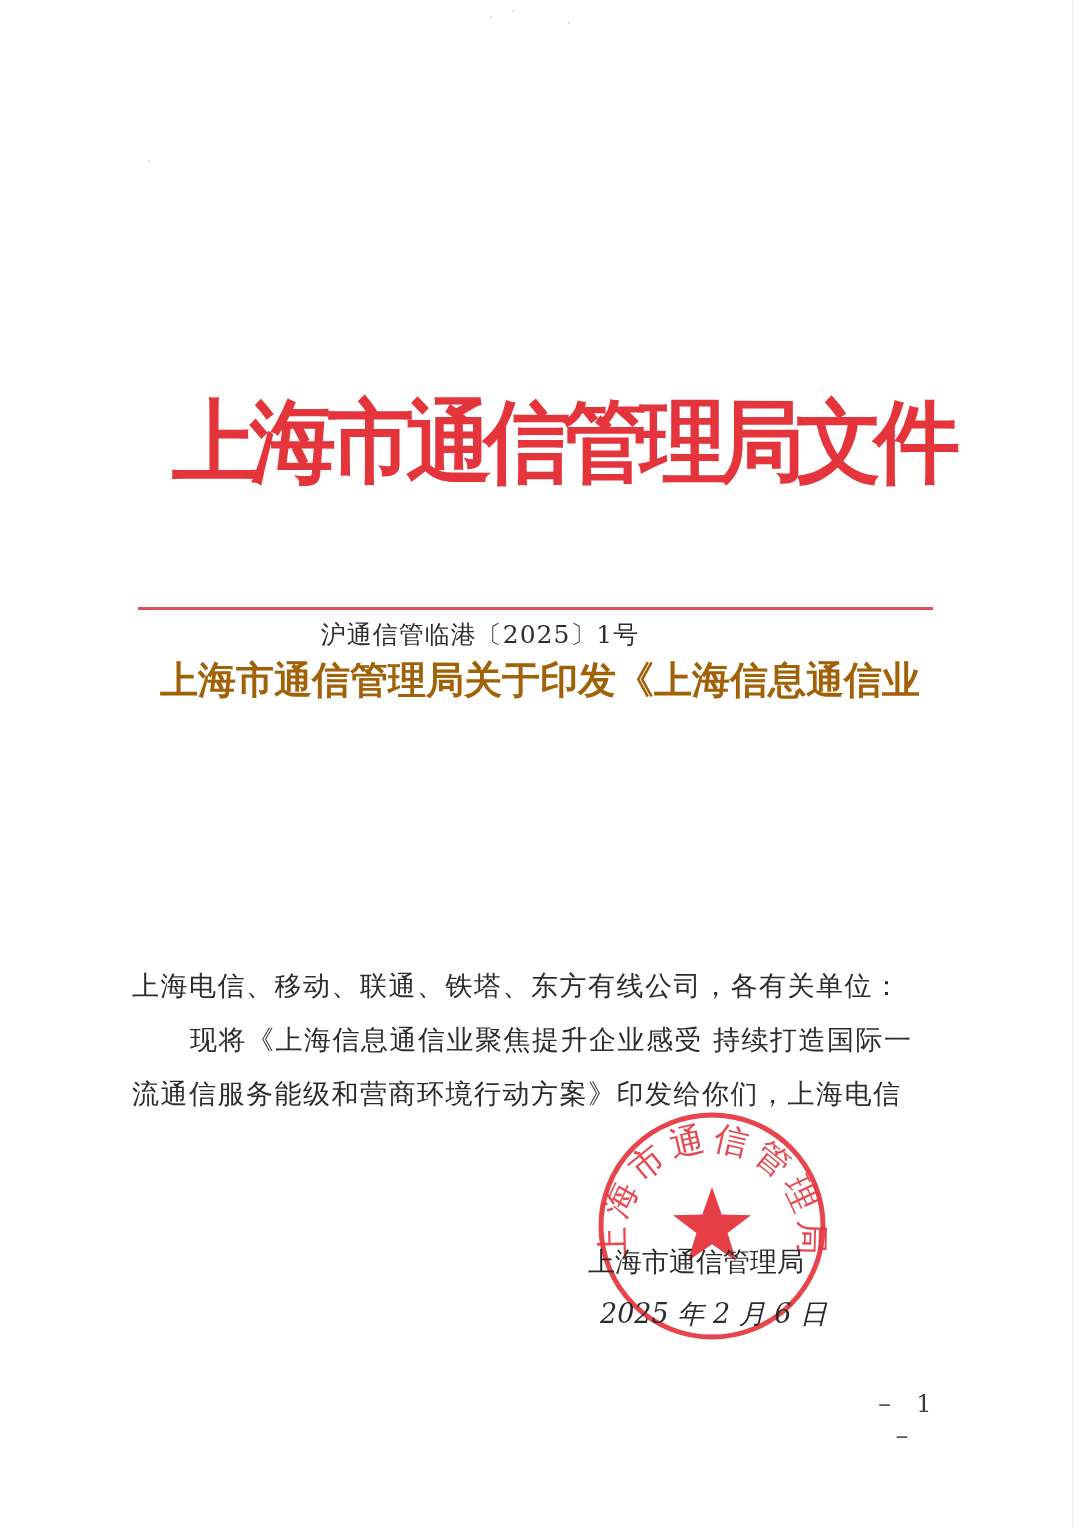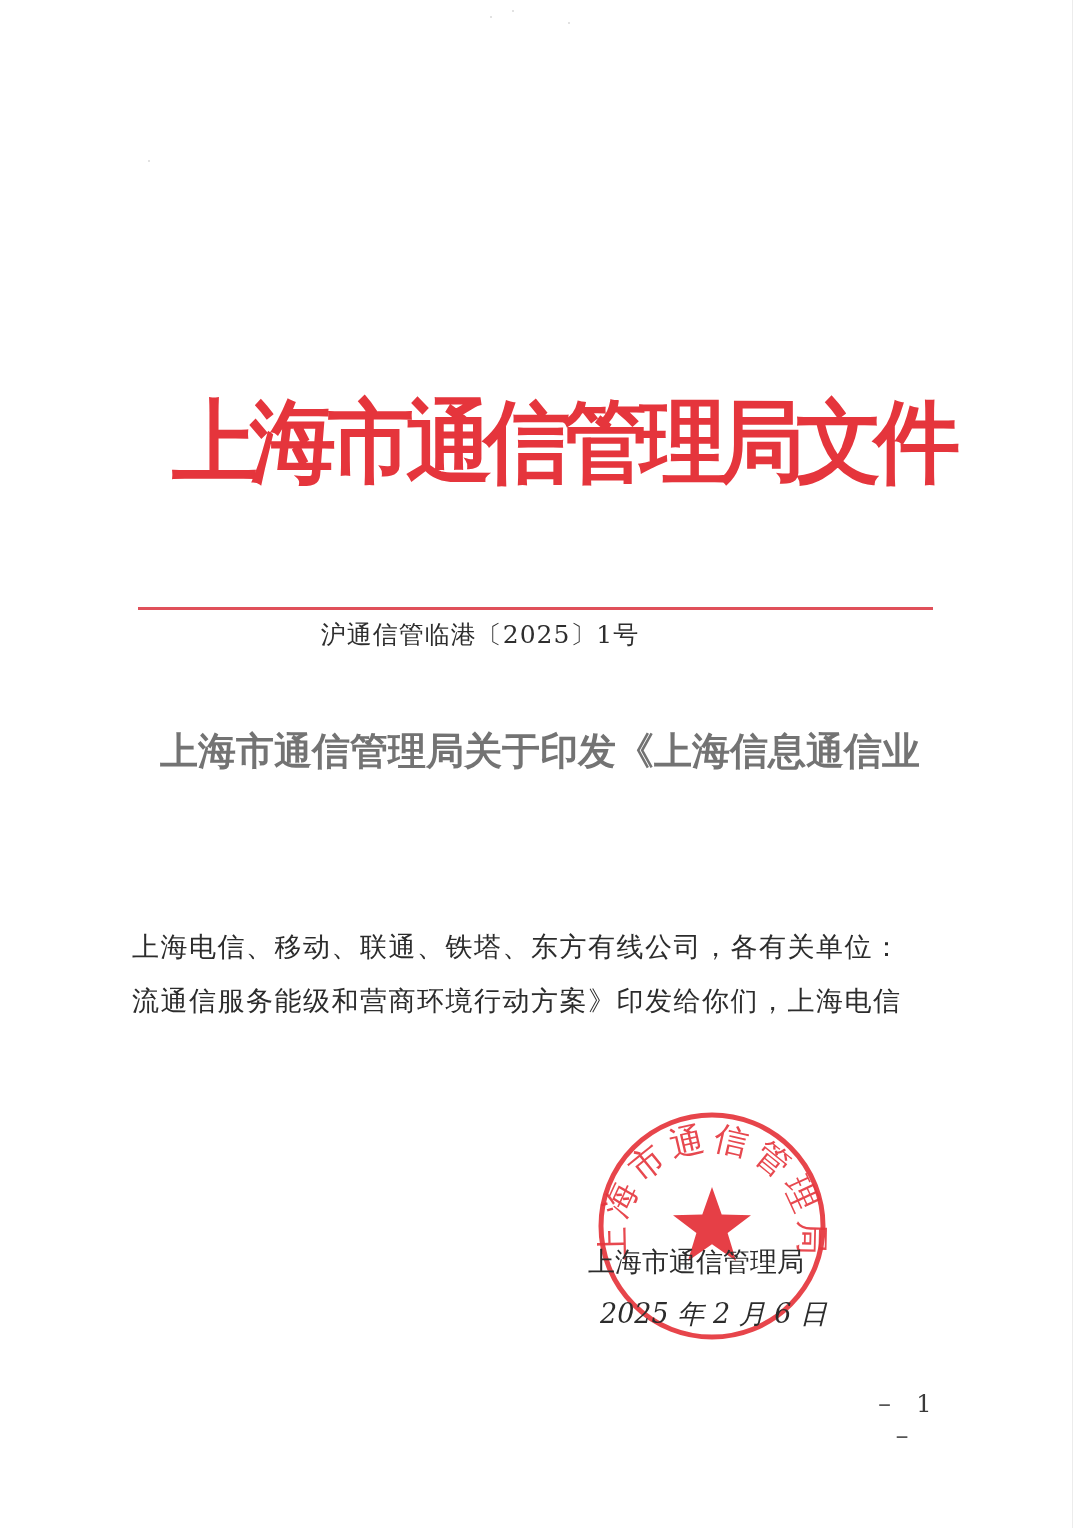--- a/index.html
+++ b/index.html
@@ -72,42 +72,41 @@
     position: absolute;
     left: 138px;
     top: 607px;
     width: 795px;
     height: 3px;
     background: #e0505a;
   }
   .title {
     position: absolute;
     left: 0;
-    top: 720px;
+    top: 649px;
     width: 1080px;
     text-align: center;
     font-family: "DejaVu Serif", "Liberation Serif", serif;
     font-weight: bold;
     font-size: 38px;
-    color: #737373;
+    color: #a16207;
   }
   .title .line {
     display: block;
     height: 62px;
     line-height: 62px;
     white-space: nowrap;
   }
   .body-text {
     position: absolute;
     left: 132px;
-    top: 922px;
+    top: 959px;
     width: 810px;
     font-size: 27px;
     color: #2c2c2c;
-    font-family: Liberation Mono, monospace;
   }
   .body-text .row {
     height: 54px;
     line-height: 54px;
     white-space: nowrap;
     letter-spacing: 1.5px;
   }
   .body-text .indent {
     padding-left: 58px;
   }
@@ -173,20 +172,21 @@
   <div class="doc-number">沪通信管临港〔2025〕1号</div>
 
   <div class="red-rule"></div>
 
   <div class="title">
     <span class="line">上海市通信管理局关于印发《上海信息通信业</span>
   </div>
 
   <div class="body-text">
     <div class="row">上海电信、移动、联通、铁塔、东方有线公司，各有关单位：</div>
+    <div class="row indent">现将《上海信息通信业聚焦提升企业感受  持续打造国际一</div>
     <div class="row">流通信服务能级和营商环境行动方案》印发给你们，上海电信</div>
   </div>
 
   <svg class="stamp" viewBox="0 0 230 230">
     <defs>
       <path id="sealArc" d="M 30 150 A 88 88 0 1 1 200 150"></path>
     </defs>
     <circle cx="115" cy="115" r="111" fill="none" stroke="#e5353c" stroke-width="5" opacity="0.92"></circle>
     <text font-family="DejaVu Serif, Liberation Serif, serif" font-size="34" fill="#e5353c" opacity="0.9" letter-spacing="6">
       <textPath href="#sealArc" startOffset="50%" text-anchor="middle">上海市通信管理局</textPath>

